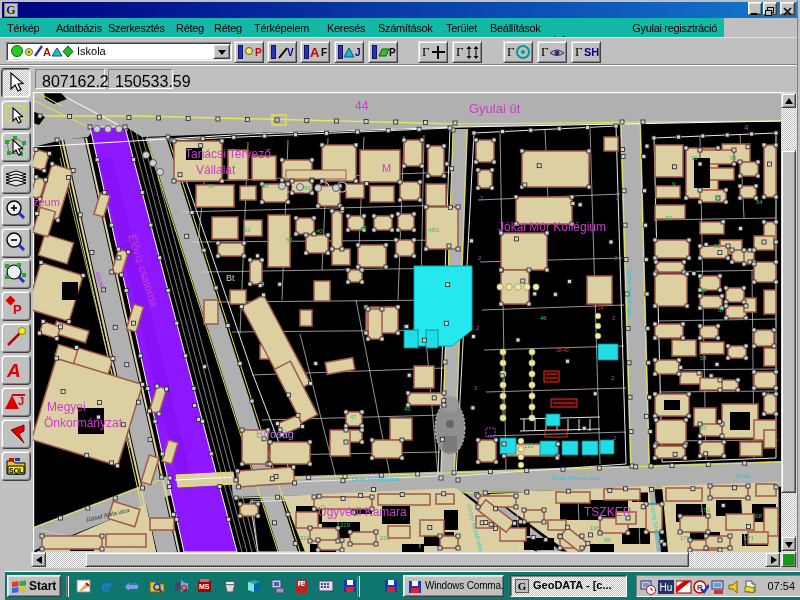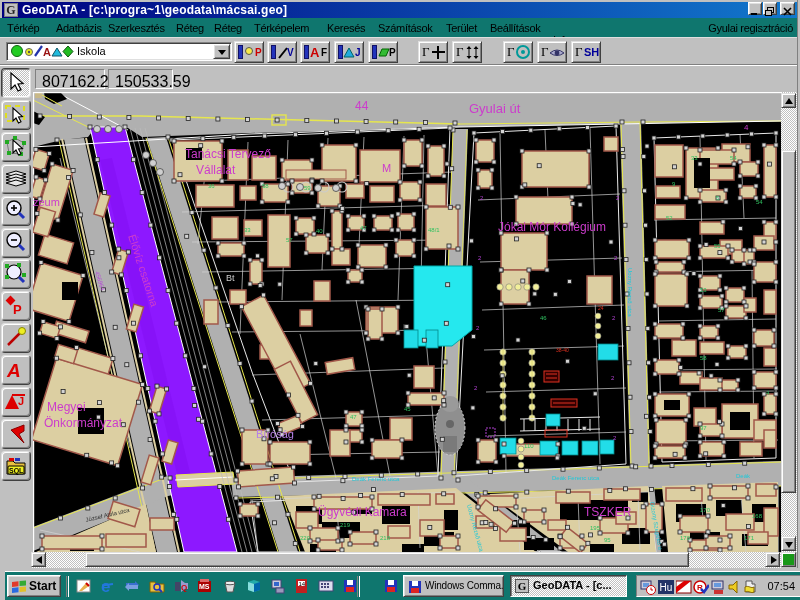--- a/index.html
+++ b/index.html
@@ -2,21 +2,21 @@
 <html><head><meta charset="utf-8"><style>
 * { margin:0; padding:0; box-sizing:border-box; }
 body { width:800px; height:600px; overflow:hidden; font-family:"Liberation Sans",sans-serif; background:#c0c0c0; position:relative; }
 #screen { position:absolute; left:0; top:0; width:800px; height:600px; }
 .bevel-btn { background:#c0c0c0; border:1px solid; border-color:#fff #404040 #404040 #fff; box-shadow:inset 1px 1px 0 #dfdfdf, inset -1px -1px 0 #808080; }
 .sunk { background:#fff; border:1px solid; border-color:#808080 #fff #fff #808080; box-shadow:inset 1px 1px 0 #404040, inset -1px -1px 0 #dfdfdf; }
 .sunk2 { border:1px solid; border-color:#808080 #fff #fff #808080; }
 #titlebar { position:absolute; left:2px; top:2px; width:796px; height:16px; background:linear-gradient(to right,#000080,#1278cc); }
 #titlebar .txt { position:absolute; left:20px; top:1px; color:#fff; font-weight:bold; font-size:12px; letter-spacing:0.2px; }
 .winbtn { position:absolute; top:2px; width:14px; height:13px; }
-#menubar { position:absolute; left:0; top:18px; width:800px; height:19px; background:#0f766e; font-size:11px; color:#000; letter-spacing:-0.3px; }
+#menubar { position:absolute; left:0; top:18px; width:724px; height:19px; background:#14b8a6; font-size:11px; color:#000; letter-spacing:-0.3px; }
 #toolbar { position:absolute; left:0; top:37px; width:800px; height:27px; background:#c0c0c0; border-top:1px solid #dfdfdf; }
 .tbtn { position:absolute; top:3px; width:30px; height:22px; background:#c0c0c0; border:1px solid; border-color:#dfdfdf #404040 #404040 #dfdfdf; box-shadow:inset 1px 1px 0 #fff, inset -1px -1px 0 #808080; }
 .bluebar { position:absolute; left:3px; top:3px; width:5px; height:14px; background:#2233bb; border:1px solid #116; }
 .gm { position:absolute; left:3px; top:2px; font-size:13px; color:#000; font-family:"Liberation Serif",serif; }
 #coordbar { position:absolute; left:0; top:64px; width:800px; height:28px; background:#c0c0c0; border-top:1px solid #808080; box-shadow:inset 0 1px 0 #fff; }
 .cfield { position:absolute; top:4px; height:20px; background:#c0c0c0; border:1px solid; border-color:#808080 #fff #fff #808080; font-size:16px; color:#000; padding:3px 0 12px 6px; }
 .lbtn { position:absolute; left:1px; width:30px; height:30px; background:#c0c0c0; border:1px solid; border-color:#dfdfdf #404040 #404040 #dfdfdf; box-shadow:inset 1px 1px 0 #fff, inset -1px -1px 0 #808080; border-radius:4px; }
 .lbtn svg { position:absolute; left:1px; top:1px; }
 .lbtn.pressed { border-color:#404040 #dfdfdf #dfdfdf #404040; box-shadow:inset 1px 1px 0 #808080, inset -1px -1px 0 #fff; background-image:linear-gradient(45deg,#fff 25%,transparent 25%,transparent 75%,#fff 75%),linear-gradient(45deg,#fff 25%,transparent 25%,transparent 75%,#fff 75%); background-size:2px 2px; background-position:0 0,1px 1px; }
 .track { background-color:#fff; background-image:linear-gradient(45deg,#c0c0c0 25%,transparent 25%,transparent 75%,#c0c0c0 75%),linear-gradient(45deg,#c0c0c0 25%,transparent 25%,transparent 75%,#c0c0c0 75%); background-size:2px 2px; background-position:0 0,1px 1px; }
@@ -26,21 +26,20 @@
 #startbtn { position:absolute; left:2px; top:3px; width:54px; height:22px; font-weight:bold; font-size:12px; }
 .taskbtn { position:absolute; top:3px; height:22px; font-size:11px; padding:3px 4px 0 22px; white-space:nowrap; overflow:hidden; }
 .vline { position:absolute; top:4px; width:3px; height:21px; border-left:1px solid #808080; border-right:1px solid #fff; }
 text { font-family:"Liberation Sans",sans-serif; }
 </style></head>
 <body>
 <div id="screen">
 <div style="position:absolute;left:0;top:0;width:800px;height:571px;background:#c0c0c0"></div>
 <div id="titlebar">
   <div style="position:absolute;left:2px;top:1px;width:14px;height:14px;background:#c0c0c0;border:1px solid #808080;font-family:'Liberation Serif',serif;font-weight:bold;font-size:12px;text-align:center;line-height:13px;color:#222">G</div>
-  <div class="txt">GeoDATA - [c:\progra~1\geodata\mácsai.geo]</div>
 </div>
 <div class="winbtn bevel-btn" style="left:748px"><svg width="12" height="11">
         <rect x="2" y="7" width="6" height="2" fill="#000"></rect>
       </svg></div>
 <div class="winbtn bevel-btn" style="left:763px"><svg width="12" height="11">
         <rect x="3.5" y="1.5" width="6" height="5" fill="none" stroke="#000"></rect>
         <rect x="1.5" y="4.5" width="6" height="5" fill="#c0c0c0" stroke="#000"></rect>
       </svg></div>
 <div class="winbtn bevel-btn" style="left:780px;width:15px"><svg width="13" height="11">
         <path d="M3 2 L10 9 M10 2 L3 9" stroke="#000" stroke-width="1.6"></path>

